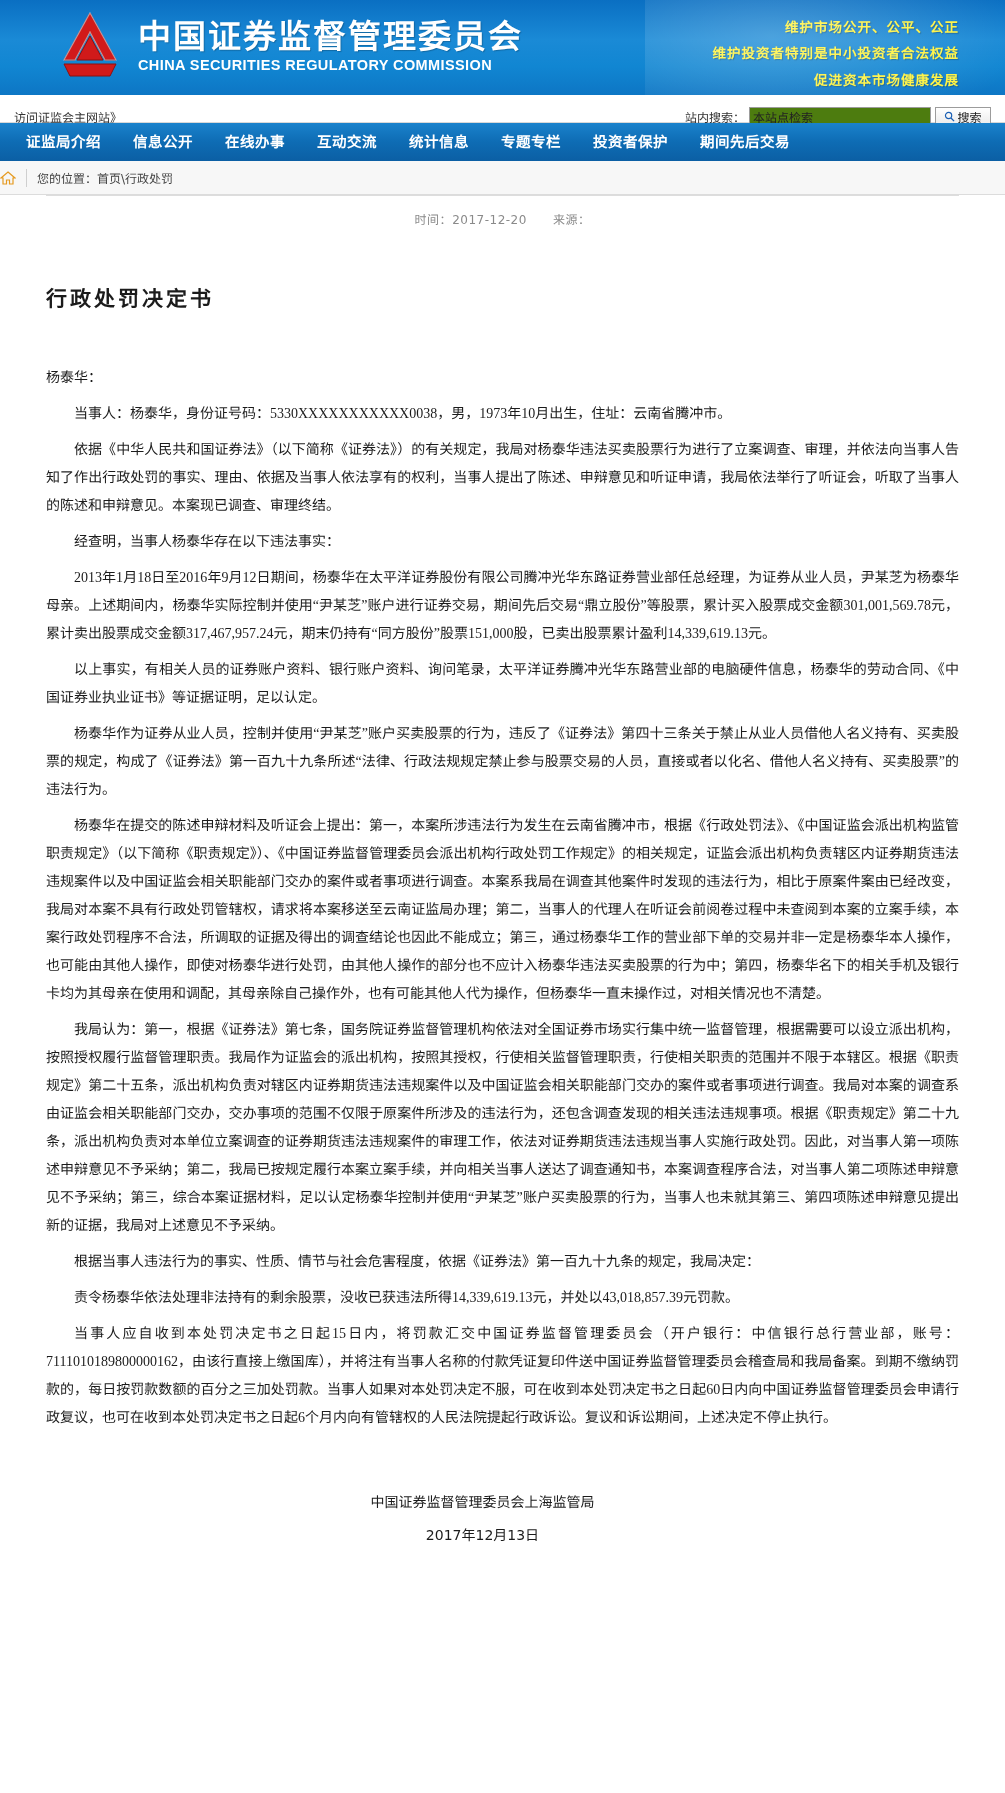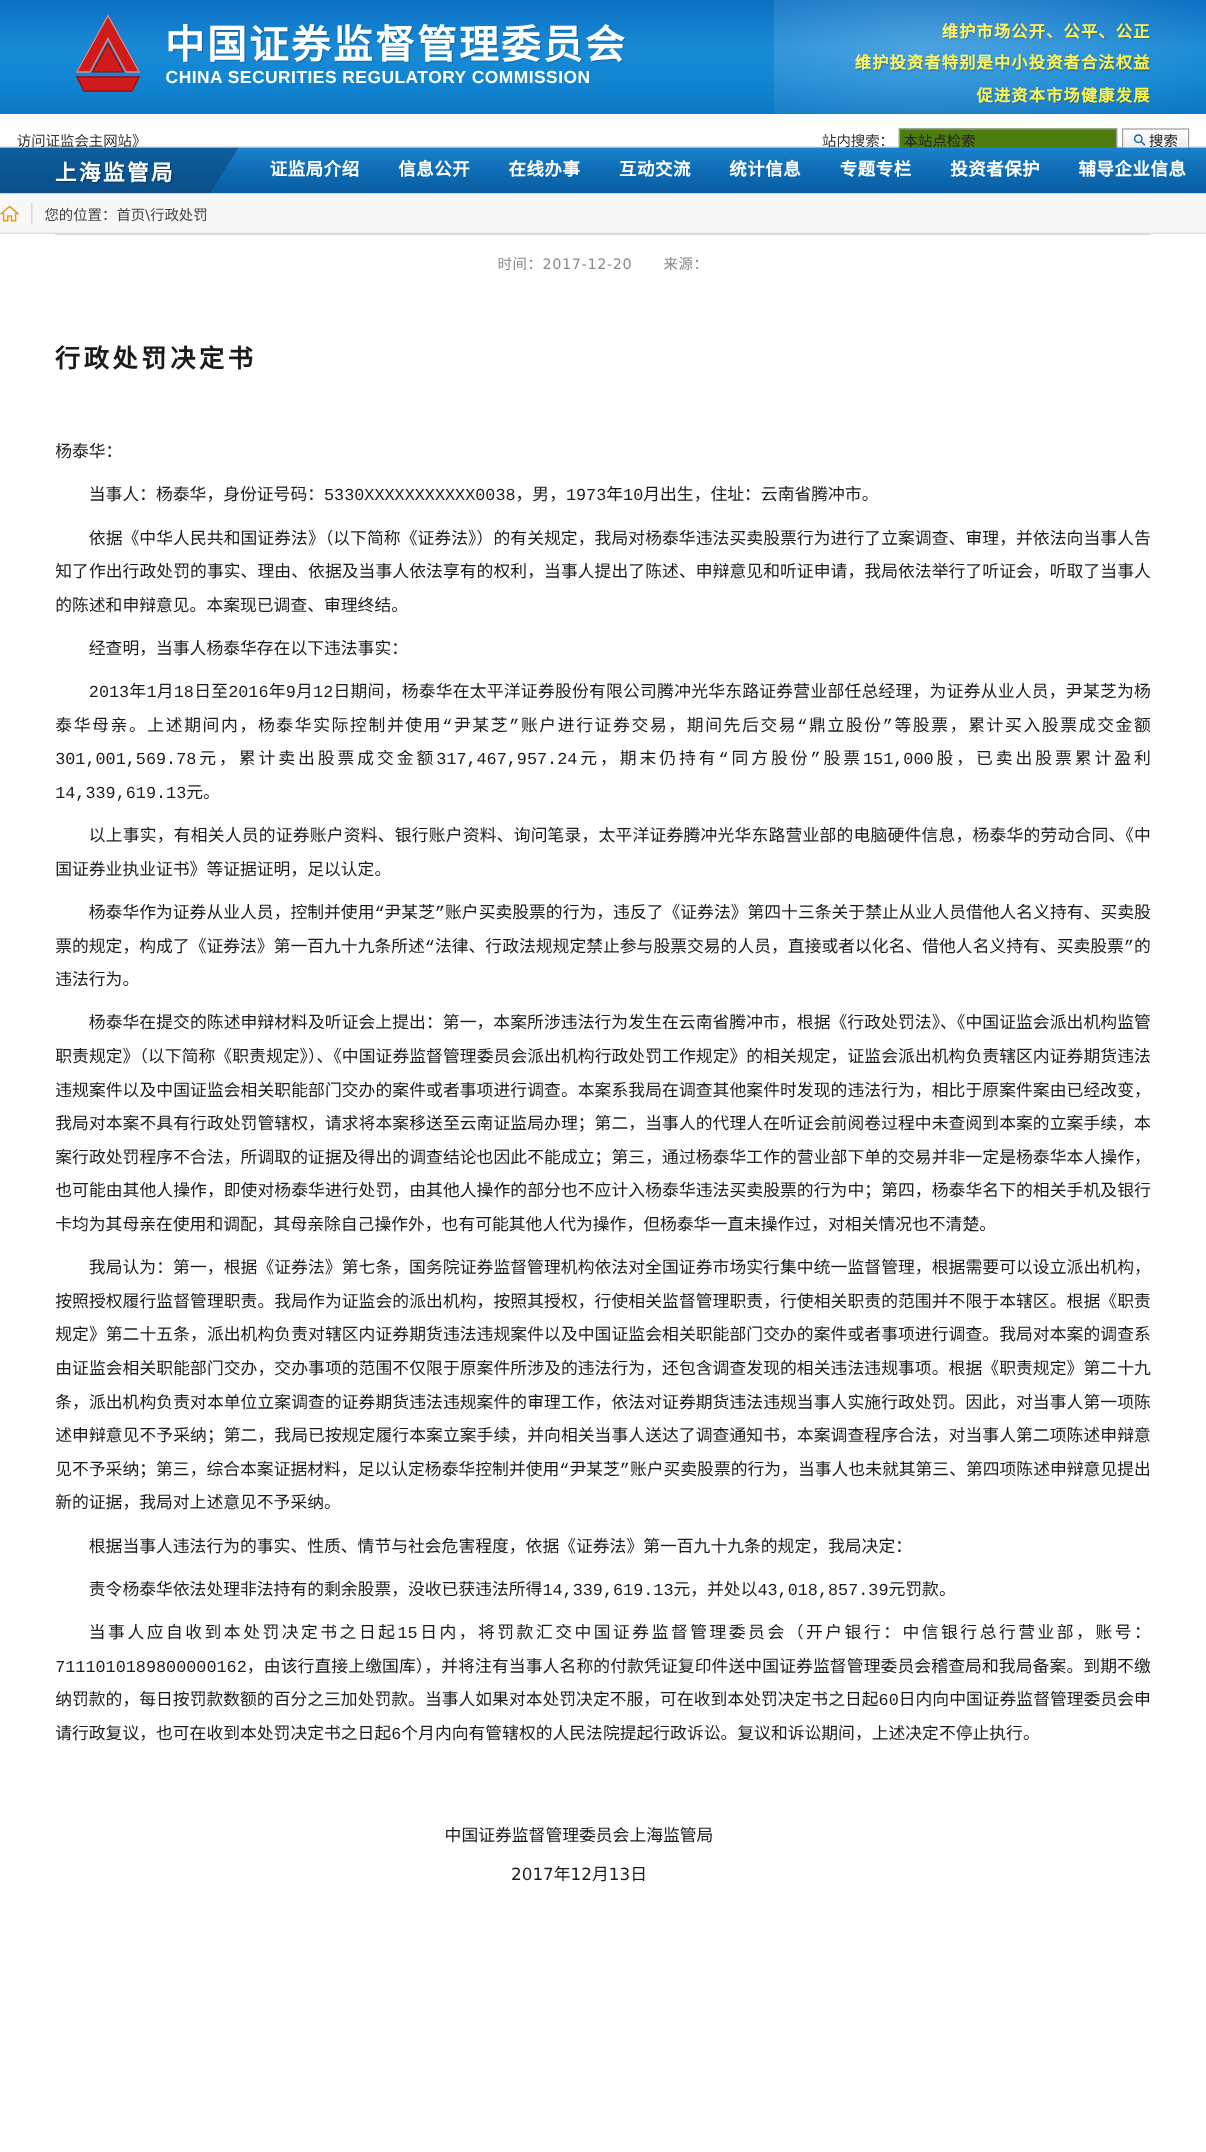--- a/index.html
+++ b/index.html
@@ -226,21 +226,21 @@
     letter-spacing: 3px;
     padding: 38px 0 34px 0;
     font-family: "DejaVu Serif", "Liberation Serif", serif;
   }
 
   .body-copy {
     color: #1b1b1b;
     font-size: 14px;
     line-height: 2.0;
     text-align: justify;
-    font-family: Liberation Mono, monospace;
+    font-family: Liberation Serif, serif;
   }
   .body-copy p {
     margin: 0 0 8px 0;
     text-indent: 2em;
   }
   .body-copy p.no-indent { text-indent: 0; }
 
   .signature {
     padding: 46px 0 0 0;
     text-align: center;
@@ -295,32 +295,29 @@
         <svg class="mag-icon" viewBox="0 0 12 12">
           <circle cx="5" cy="5" r="3.4" fill="none" stroke="#1a5fb4" stroke-width="1.3"></circle>
           <line x1="7.6" y1="7.6" x2="11" y2="11" stroke="#1a5fb4" stroke-width="1.4"></line>
         </svg>
         <span>搜索</span>
       </button>
     </div>
   </div>
 
   <div class="navbar">
-    <div class="nav-brand">
-      <span class="nav-brand-text">上海监管局</span>
-    </div>
     <div class="nav-items">
       <a class="nav-item" href="#">证监局介绍</a>
       <a class="nav-item" href="#">信息公开</a>
       <a class="nav-item" href="#">在线办事</a>
       <a class="nav-item" href="#">互动交流</a>
       <a class="nav-item" href="#">统计信息</a>
       <a class="nav-item" href="#">专题专栏</a>
       <a class="nav-item" href="#">投资者保护</a>
-      <a class="nav-item" href="#">辅导企业信息</a>
+      <a class="nav-item" href="#">期间先后交易</a>
     </div>
   </div>
 
   <div class="breadcrumb-bar">
     <svg class="home-icon" viewBox="0 0 16 16">
       <polygon points="8,2 15,8 13,8 13,14 9.5,14 9.5,10 6.5,10 6.5,14 3,14 3,8 1,8" fill="none" stroke="#e59a20" stroke-width="1.2"></polygon>
     </svg>
     <span class="crumb-divider"></span>
     <span class="breadcrumb-text">您的位置：首页\行政处罚</span>
   </div>

